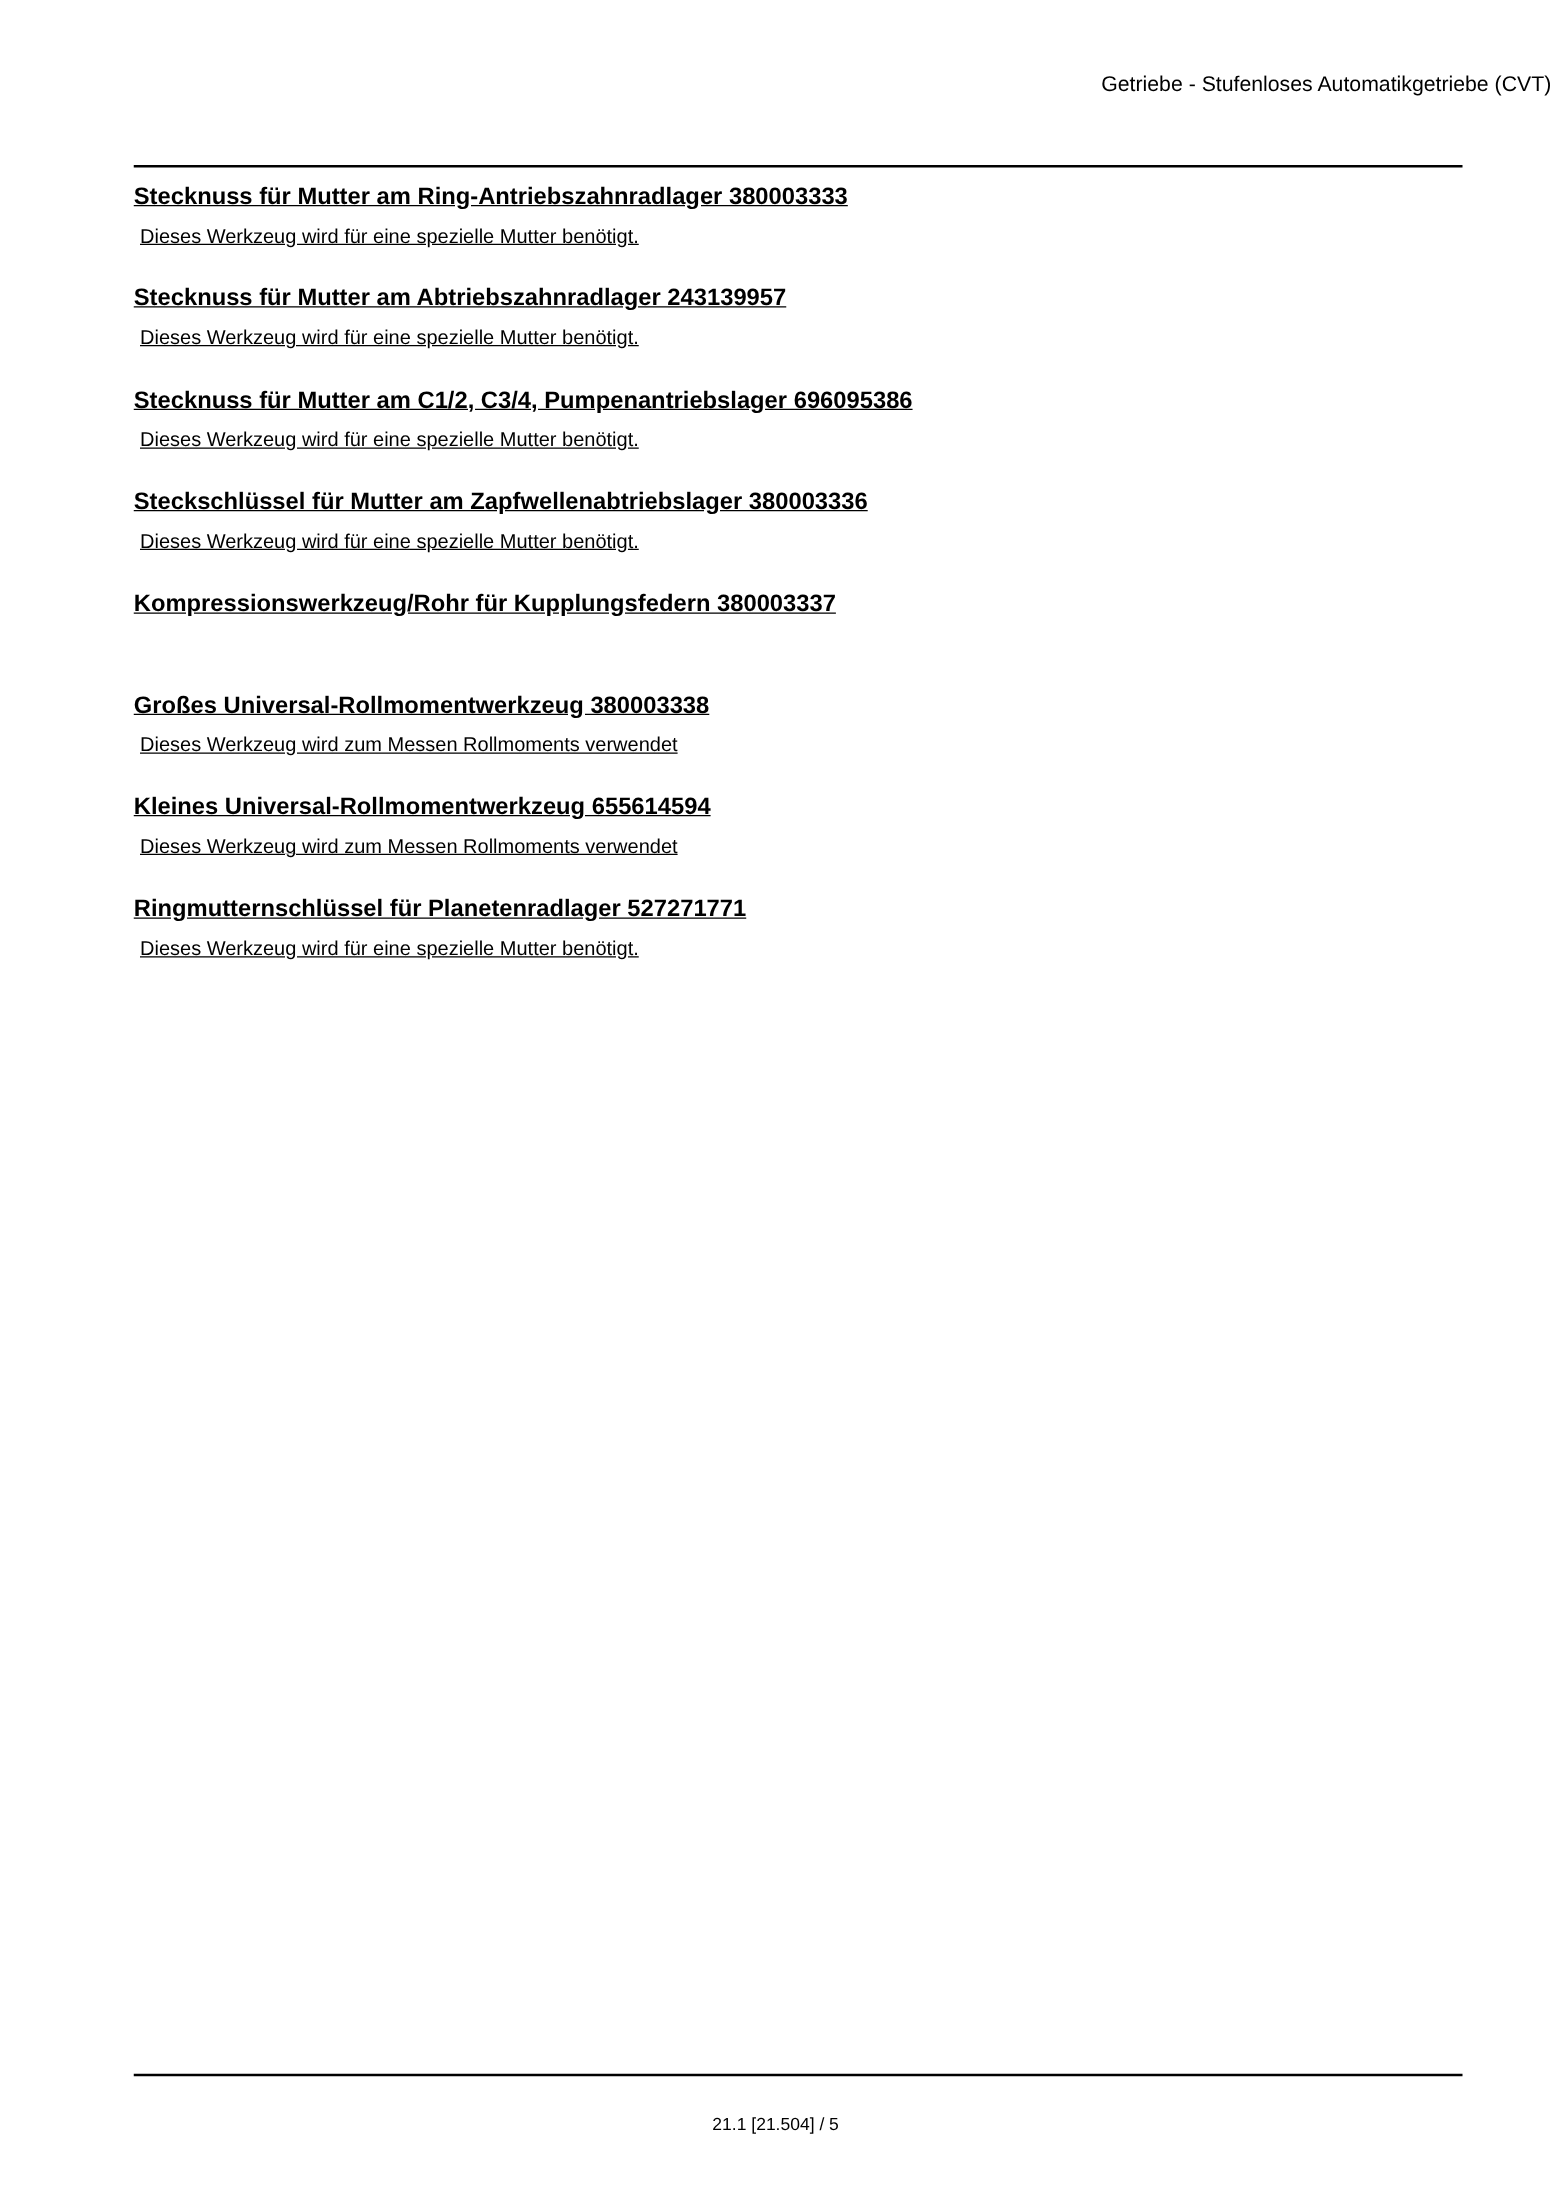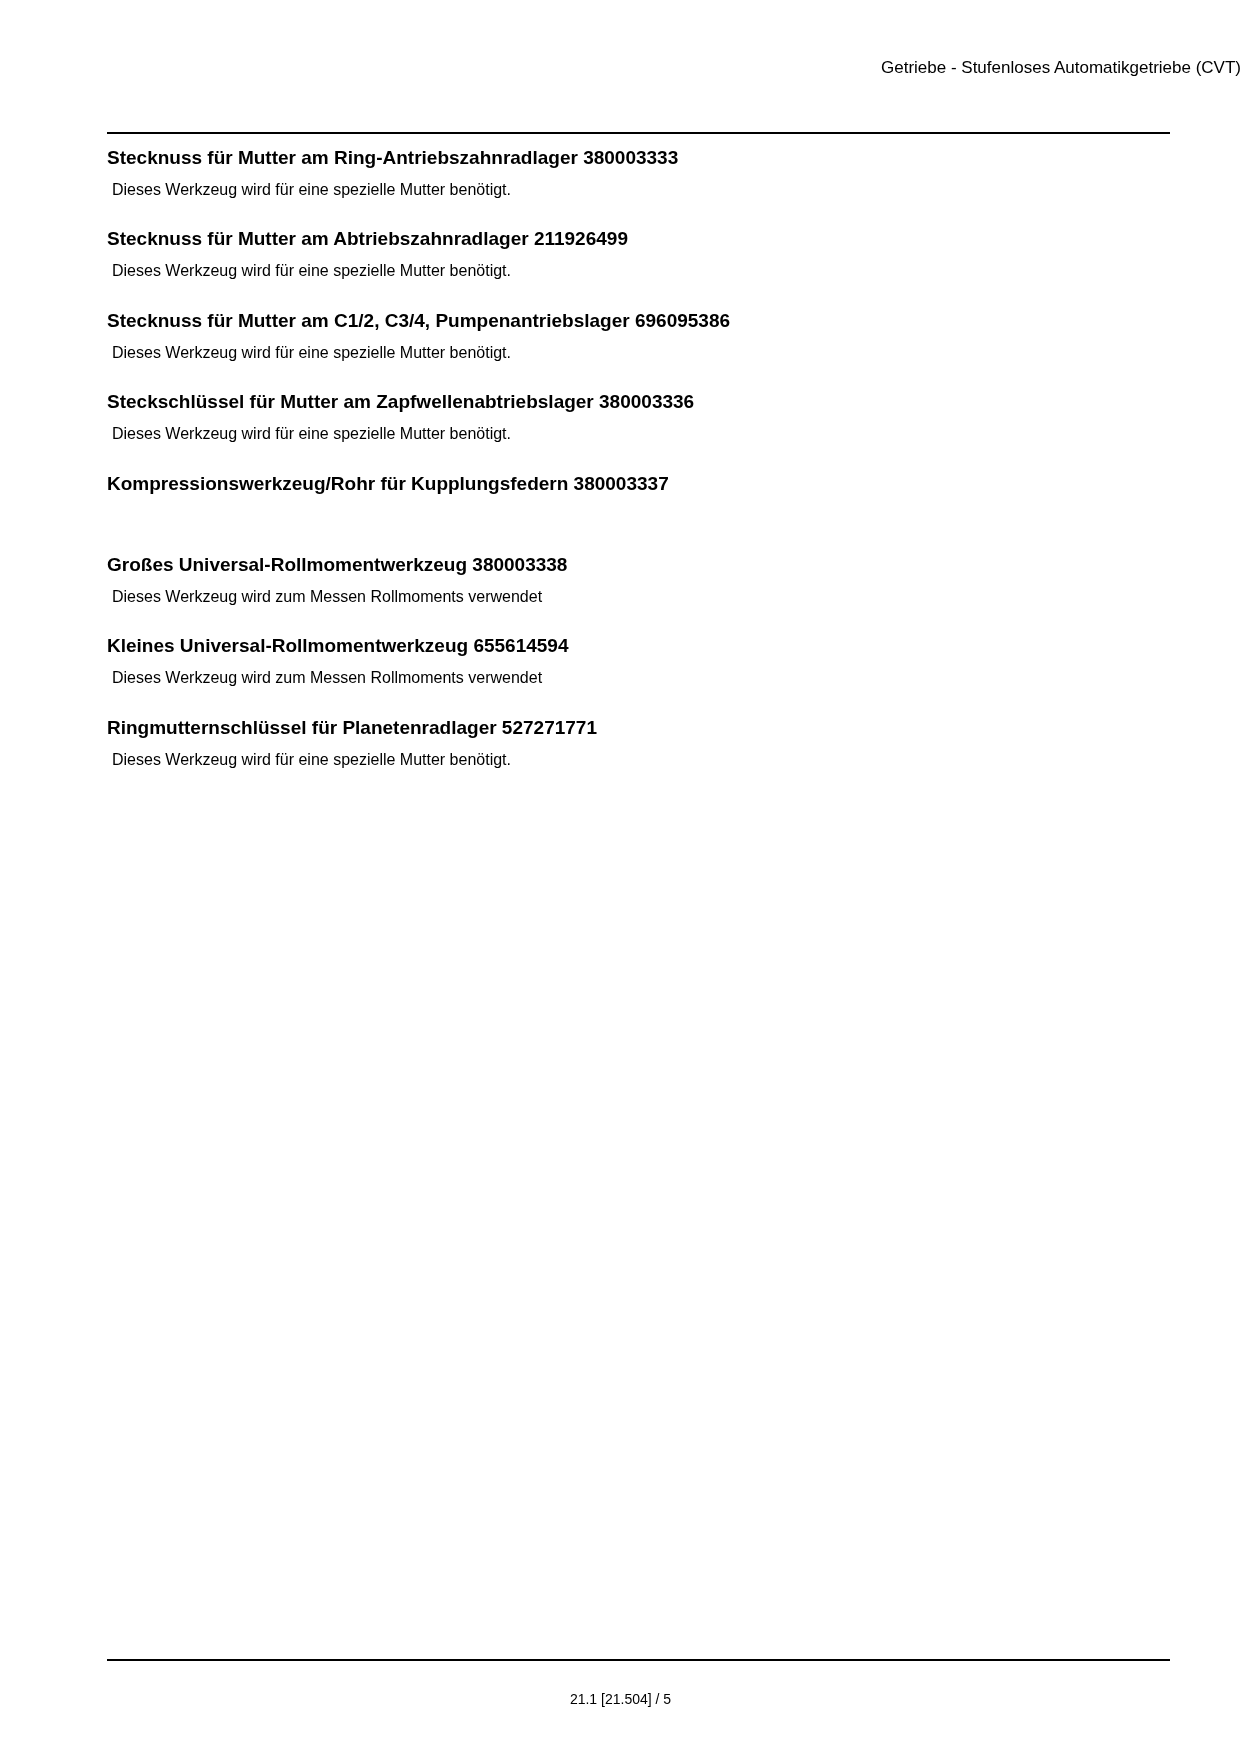--- a/index.html
+++ b/index.html
@@ -8,21 +8,21 @@
     font-family: "Liberation Sans", "DejaVu Sans", sans-serif; color: #000;
   }
   .page-header {
     position: absolute; top: 56px; left: 0; width: 1241px;
     text-align: right; font-size: 17px; line-height: 24px;
   }
   .rule-top {
     position: absolute; left: 107px; width: 1063px; top: 132px;
     height: 2px; background: #000;
   }
-  .content { position: absolute; left: 107px; top: 146px; width: 1063px; }
+  .content { position: absolute; left: 107px; top: 146px; width: 1063px; text-decoration: underline; }
   .tool-entry { height: 81.4px; }
   .tool-title {
     font-weight: bold; font-size: 19px; line-height: 24px; margin: 0;
     white-space: nowrap;
   }
   .tool-desc {
     font-size: 16px; line-height: 24px; margin: 8px 0 0 5px;
     white-space: nowrap;
   }
   .rule-bottom {
@@ -43,21 +43,21 @@
 
 <div class="page-header">Getriebe - Stufenloses Automatikgetriebe (CVT)</div>
 <div class="rule-top"></div>
 
 <div class="content">
   <div class="tool-entry">
     <p class="tool-title">Stecknuss für Mutter am Ring-Antriebszahnradlager 380003333</p>
     <p class="tool-desc">Dieses Werkzeug wird für eine spezielle Mutter benötigt.</p>
   </div>
   <div class="tool-entry">
-    <p class="tool-title">Stecknuss für Mutter am Abtriebszahnradlager 211926499</p>
+    <p class="tool-title">Stecknuss für Mutter am Abtriebszahnradlager 243139957</p>
     <p class="tool-desc">Dieses Werkzeug wird für eine spezielle Mutter benötigt.</p>
   </div>
   <div class="tool-entry">
     <p class="tool-title">Stecknuss für Mutter am C1/2, C3/4, Pumpenantriebslager 696095386</p>
     <p class="tool-desc">Dieses Werkzeug wird für eine spezielle Mutter benötigt.</p>
   </div>
   <div class="tool-entry">
     <p class="tool-title">Steckschlüssel für Mutter am Zapfwellenabtriebslager 380003336</p>
     <p class="tool-desc">Dieses Werkzeug wird für eine spezielle Mutter benötigt.</p>
   </div>

